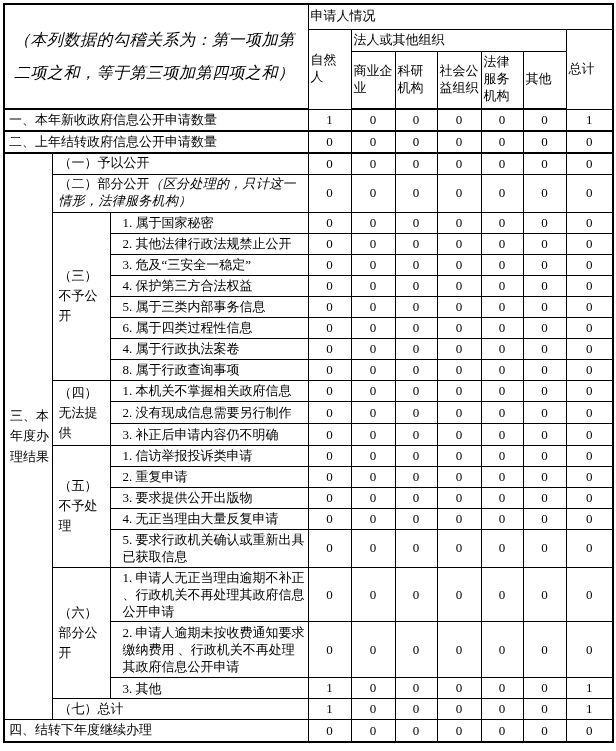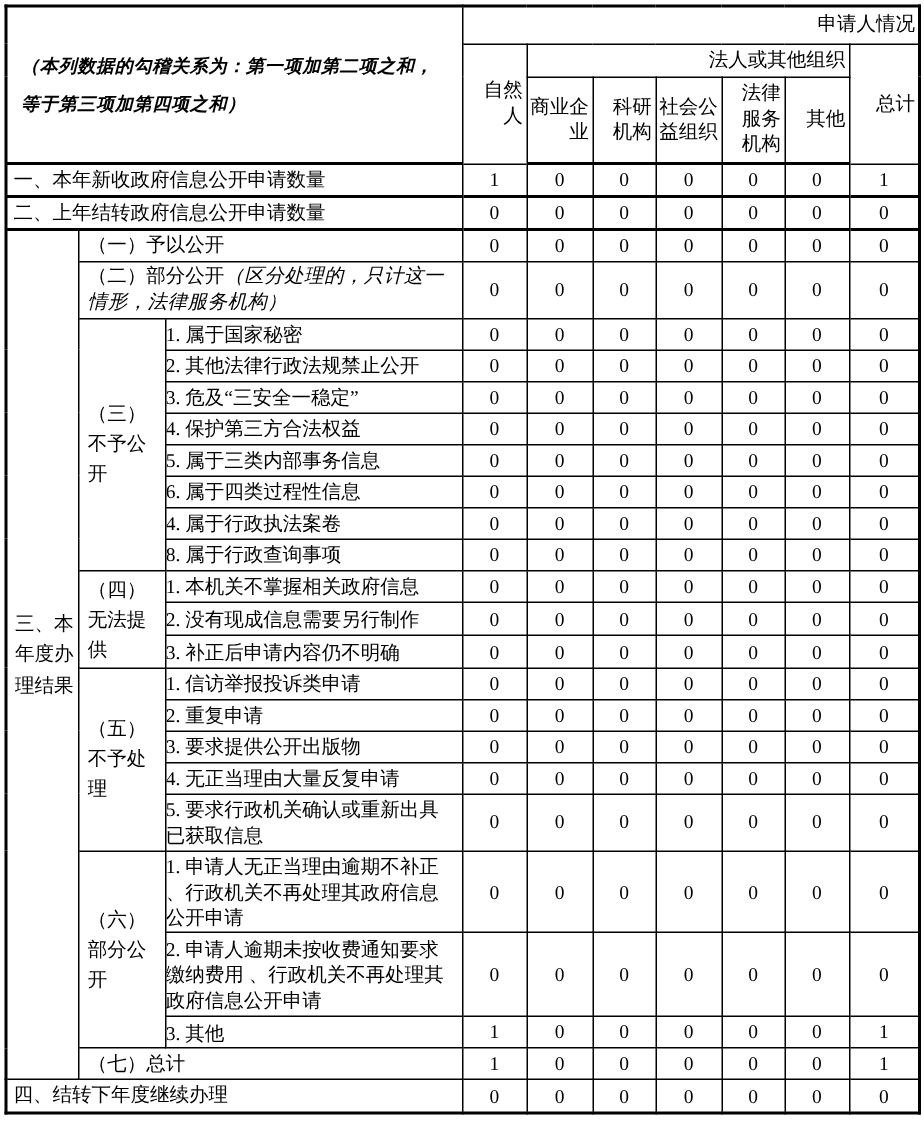--- a/index.html
+++ b/index.html
@@ -18,49 +18,48 @@
   }
   td, th {
     border: 1px solid #000;
     padding: 1px 3px;
     font-weight: normal;
     overflow: hidden;
     box-sizing: border-box;
   }
 
   
-  thead th { text-align: right; vertical-align: middle; font-size: 13px; line-height: 1.3; padding: 1px 2px; }
+  thead th { text-align: left; vertical-align: middle; font-size: 13px; line-height: 1.3; padding: 1px 2px; }
   tr.ha { height: 25px; }
   tr.hb { height: 22px; }
   tr.hc { height: 58px; }
   tr.hc th, td.note { border-bottom-width: 2px; }
 
   td.note {
     font-style: italic;
-    font-size: 12px;
+    font-size: 16px;
     line-height: 2.05;
     letter-spacing: 0.5px;
     vertical-align: middle;
     padding: 4px 8px 4px 9px;
-    font-weight: bold;
   }
 
   
   tbody tr { height: 21px; }
   tr.rh22 { height: 22px; }
   tr.rh38 { height: 38px; }
   tr.rh54 { height: 54px; }
   tr.rh56 { height: 56px; }
   tr.thick td { border-bottom-width: 2px; }
 
   td.label { font-size: 13px; vertical-align: middle; line-height: 1.3; }
   td.full    { padding-left: 4px; }
   td.section { line-height: 1.6; padding: 2px 2px 2px 5px; }
   td.group   { line-height: 1.55; padding: 2px 2px 2px 6px; }
-  td.item    { padding-left: 0; line-height: 1.32; }
+  td.item    { padding-left: 12px; line-height: 1.32; }
   td.span2   { padding-left: 6px; }
 
   .kai { font-style: italic; letter-spacing: 0.3px; }
 
   td.val { text-align: center; vertical-align: middle; font-size: 13px; }
 </style>
 </head>
 <body>
 
 <div class="page">

